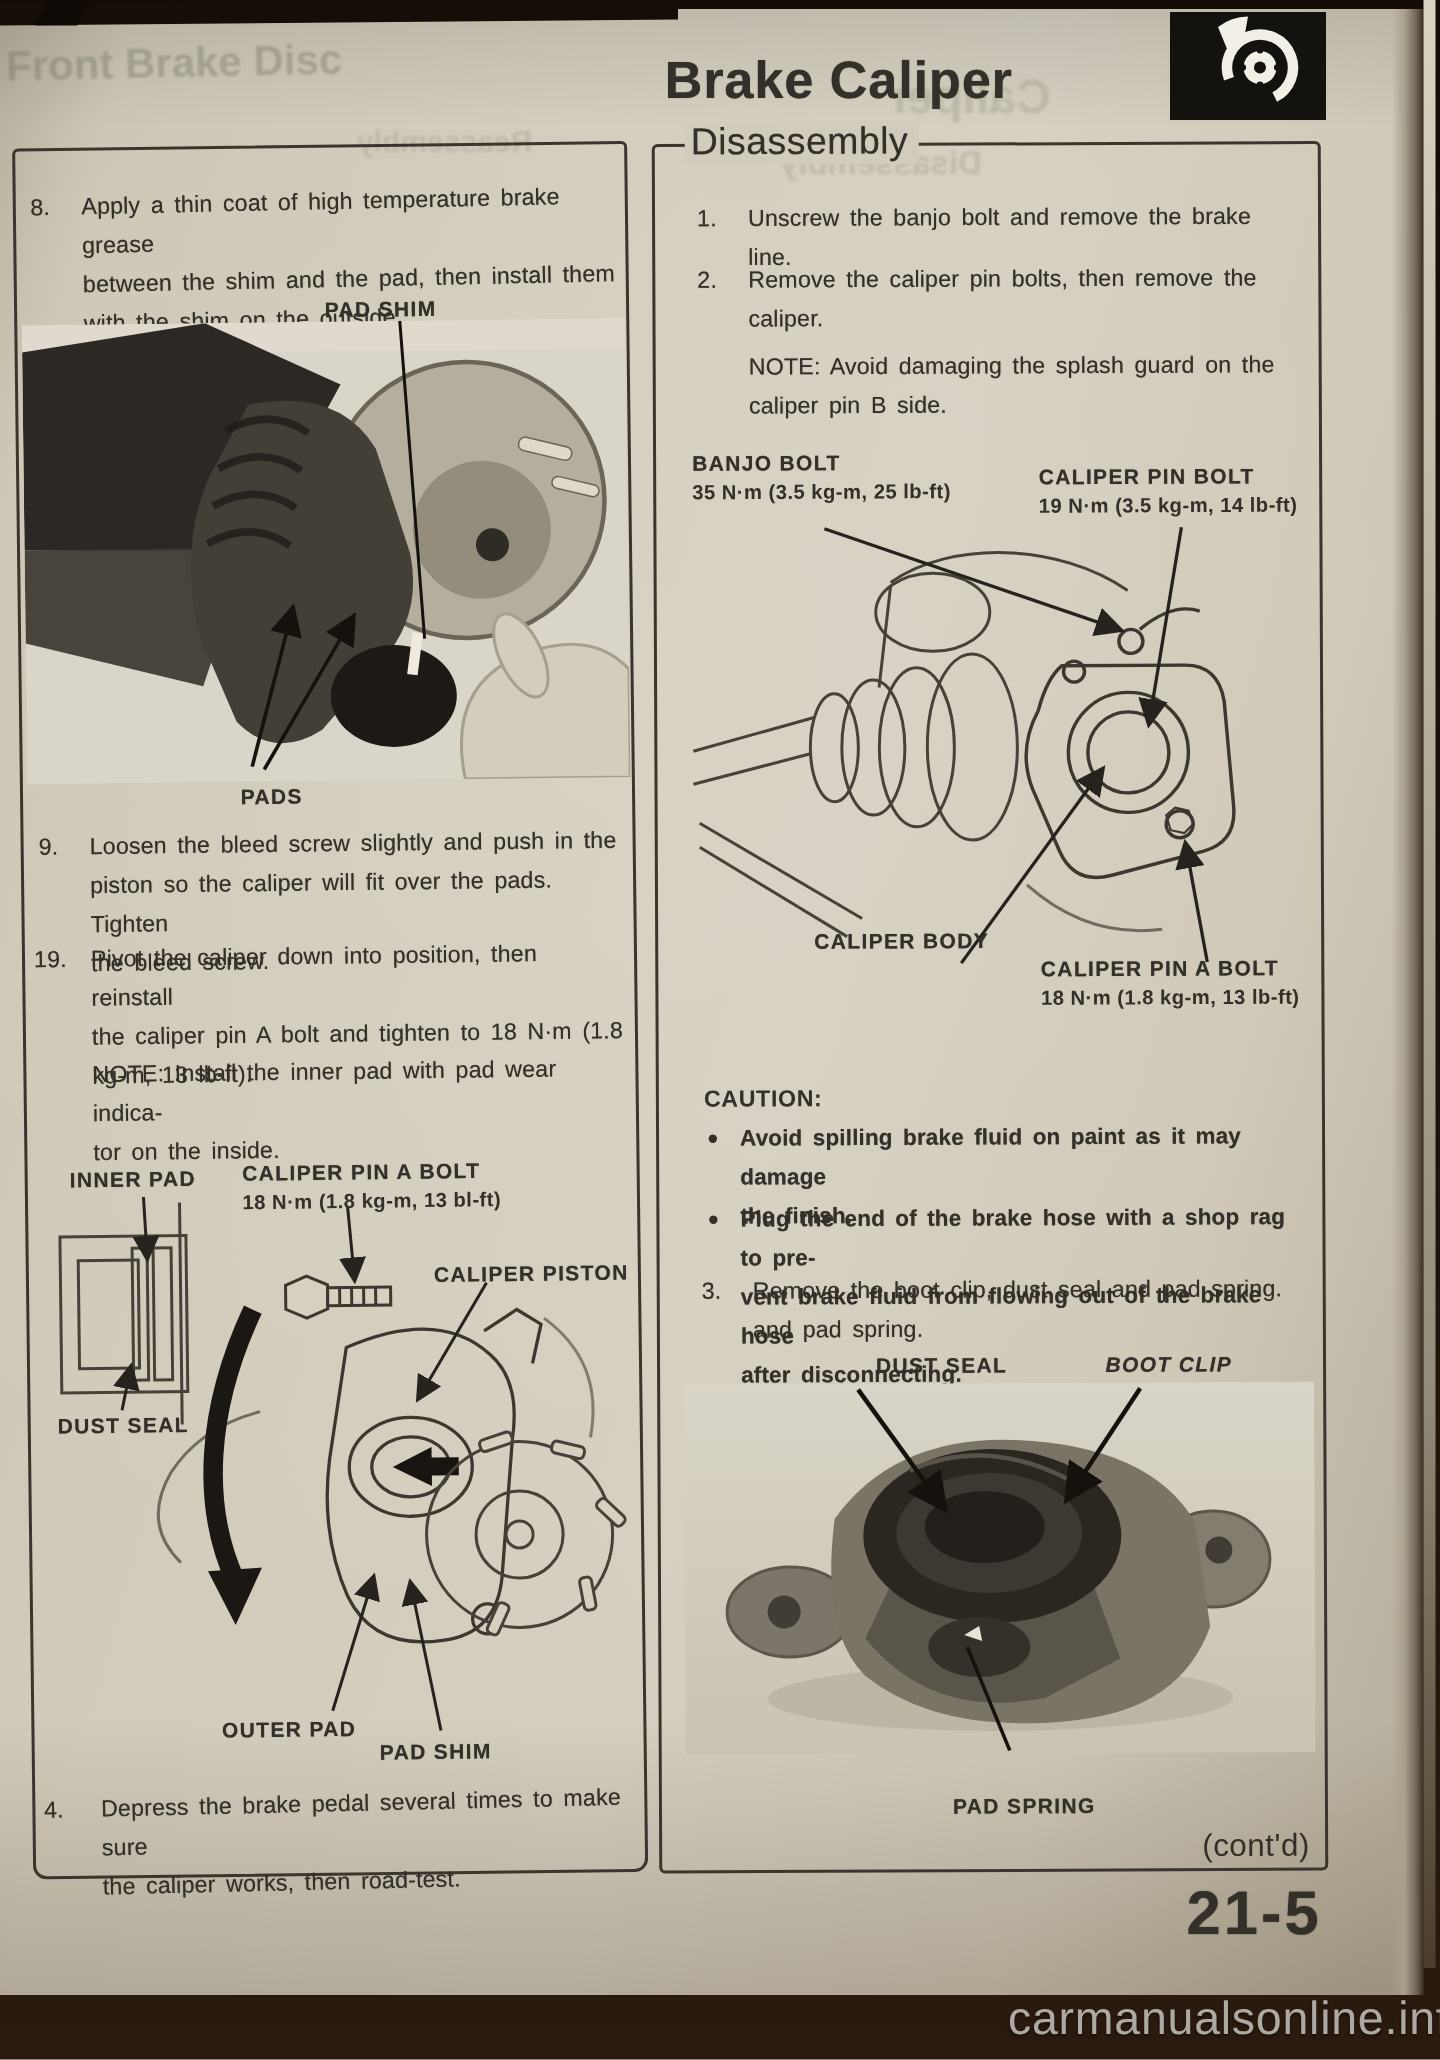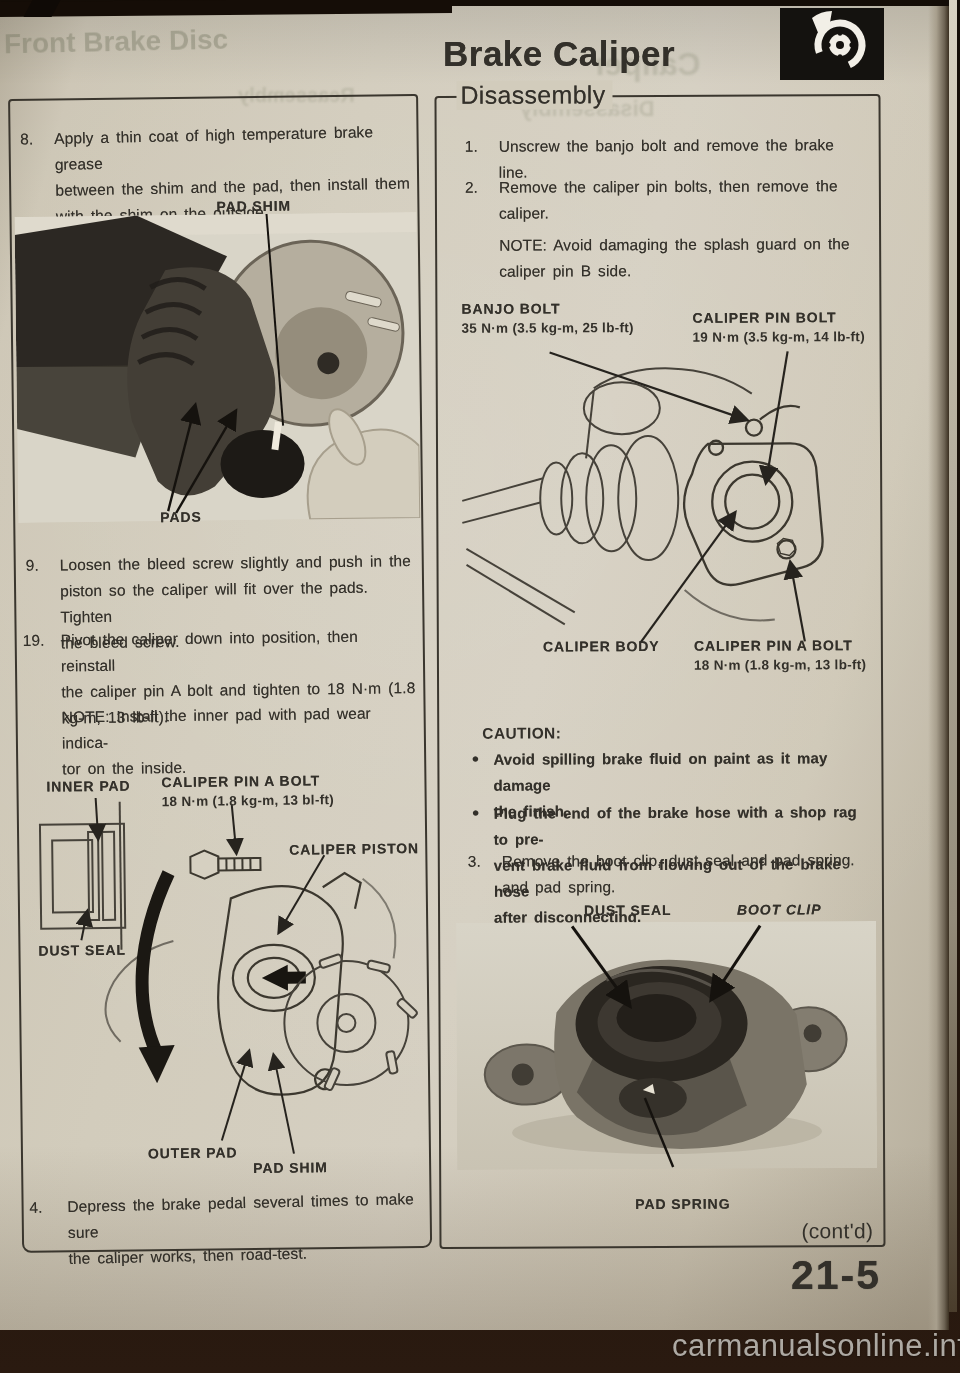--- a/index.html
+++ b/index.html
@@ -117,21 +117,21 @@
       <ellipse cx="245" cy="250" rx="42" ry="34" fill="#1d1a16"></ellipse>
       <path d="M292,306 q-12,-62 38,-82 q46,-18 72,10 l0,72 z" fill="#d3cdbd" stroke="#a79f8d" stroke-width="2"></path>
       <ellipse cx="330" cy="224" rx="14" ry="30" fill="#d3cdbd" stroke="#a79f8d" stroke-width="2" transform="rotate(-25 330 224)"></ellipse>
       <rect x="256" y="208" width="7" height="28" fill="#efeadd" transform="rotate(8 259 222)"></rect>
       <line x1="252" y1="0" x2="266" y2="212" stroke="#15120e" stroke-width="2"></line>
       <line x1="150" y1="296" x2="178" y2="192" stroke="#15120e" stroke-width="2.4" marker-end="url(#ah1)"></line>
       <line x1="158" y1="298" x2="218" y2="198" stroke="#15120e" stroke-width="2.4" marker-end="url(#ah1)"></line>
     </svg>
   </div>
 
-  <div class="lbl" style="left:147px;top:416px;">PADS</div>
+  <div class="lbl" style="left:147px;top:430px;">PADS</div>
 
   <div class="step body-txt" style="left:12px;top:458px;width:392px;">
     <span class="num">9.</span>
     <div class="lines">
       <div>Loosen the bleed screw slightly and push in the</div>
       <div>piston so the caliper will fit over the pads. Tighten</div>
       <div>the bleed screw.</div>
     </div>
   </div>
 
@@ -290,25 +290,25 @@
       </g>
       <g stroke="#26231e" stroke-width="2.2" fill="none">
         <line x1="96" y1="2" x2="292" y2="70" marker-end="url(#ah3)"></line>
         <line x1="334" y1="2" x2="312" y2="132" marker-end="url(#ah3)"></line>
         <line x1="186" y1="292" x2="280" y2="164" marker-end="url(#ah3)"></line>
         <line x1="350" y1="292" x2="336" y2="214" marker-end="url(#ah3)"></line>
       </g>
     </svg>
   </div>
 
-  <div class="lbl" style="left:106px;top:550px;">CALIPER BODY</div>
+  <div class="lbl" style="left:106px;top:531px;">CALIPER BODY</div>
   <div class="lbl" style="left:257px;top:550px;">CALIPER PIN A BOLT</div>
   <div class="torque abs" style="left:257px;top:570px;">18 N·m (1.8 kg-m, 13 lb-ft)</div>
 
-  <div class="caution-head" style="left:45px;top:636px;">CAUTION:</div>
+  <div class="caution-head" style="left:32px;top:636px;">CAUTION:</div>
   <div class="bullet" style="left:34px;top:662px;">●</div>
   <div class="step body-txt" style="left:56px;top:658px;width:380px;font-weight:700;font-size:15px;">
     <div>Avoid spilling brake fluid on paint as it may damage</div>
     <div>the finish.</div>
   </div>
   <div class="bullet" style="left:34px;top:716px;">●</div>
   <div class="step body-txt" style="left:56px;top:712px;width:384px;font-weight:700;font-size:15px;">
     <div>Plug the end of the brake hose with a shop rag to pre-</div>
     <div>vent brake fluid from flowing out of the brake hose</div>
     <div>after disconnecting.</div>

